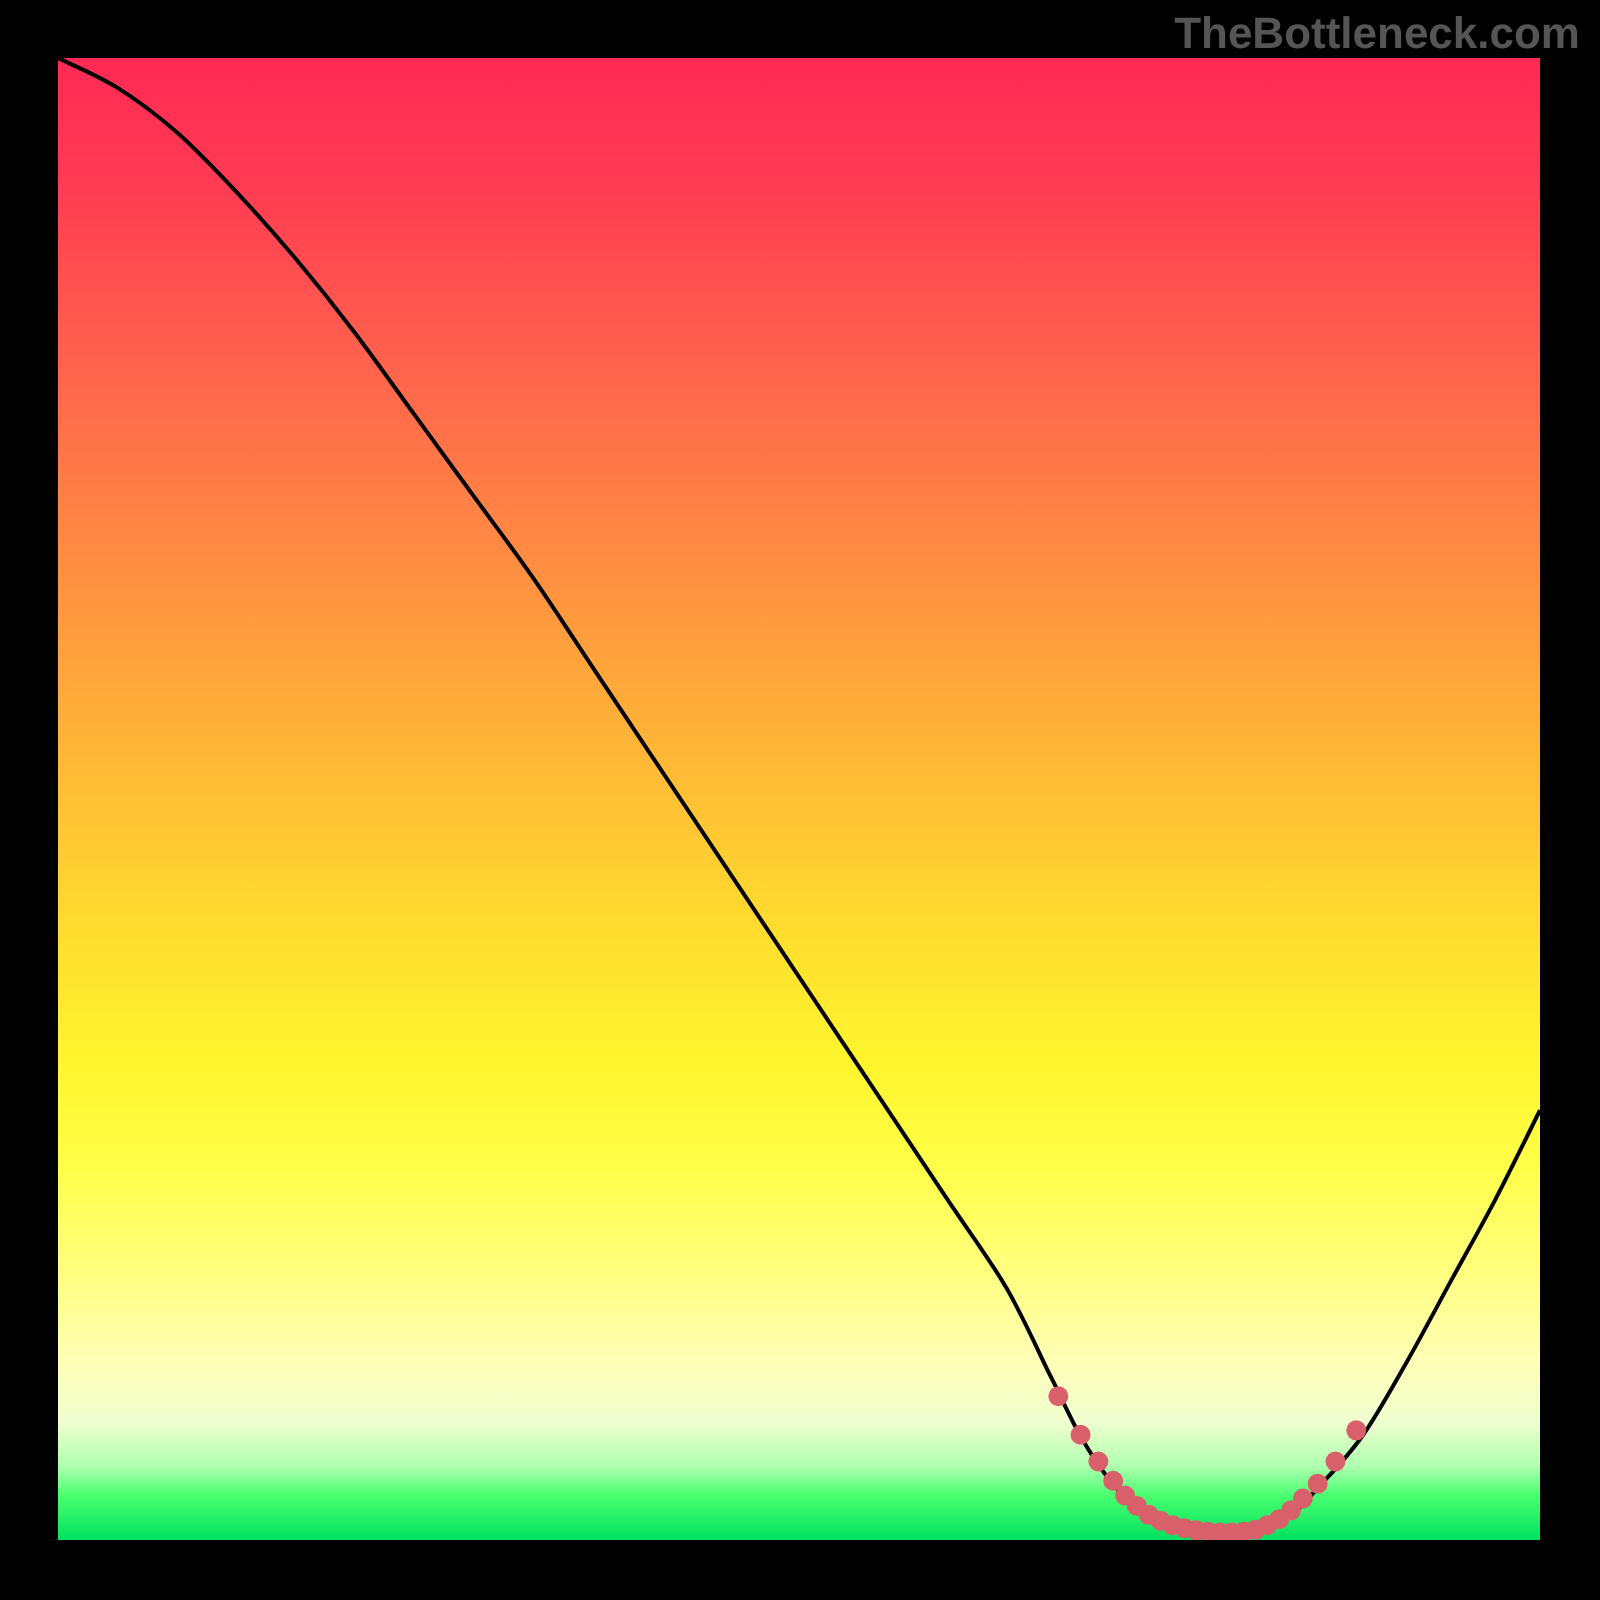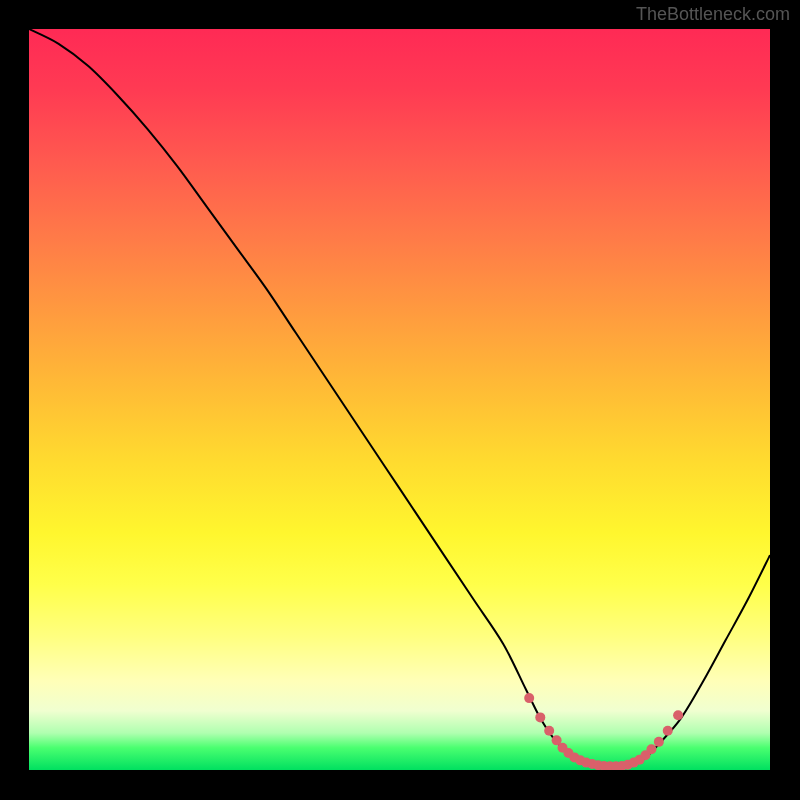--- a/index.html
+++ b/index.html
@@ -9,22 +9,22 @@
     height: 800px;
     background: #000;
     position: relative;
     font-family: Arial, sans-serif;
   }
   .watermark {
     position: absolute;
     top: 4px;
     right: 10px;
     color: #555;
-    font-size: 18px;
-    font-weight: normal;
+    font-size: 22px;
+    font-weight: bold;
     z-index: 10;
   }
   .plot-area {
     position: absolute;
     left: 29px;
     top: 29px;
     width: 741px;
     height: 741px;
     overflow: hidden;
   }

